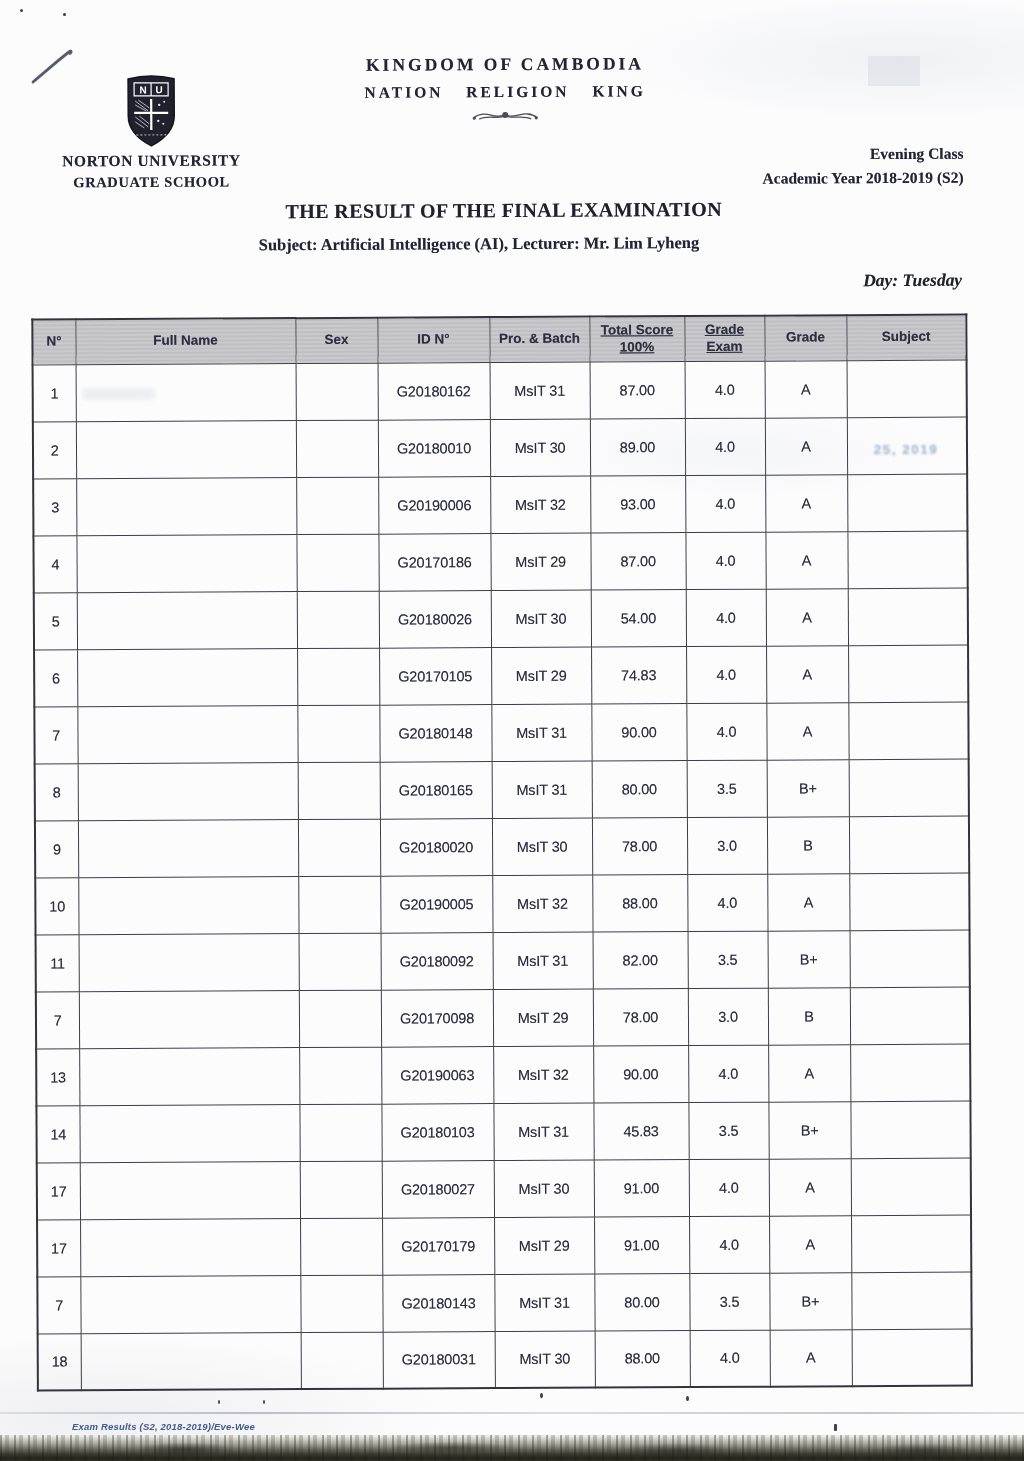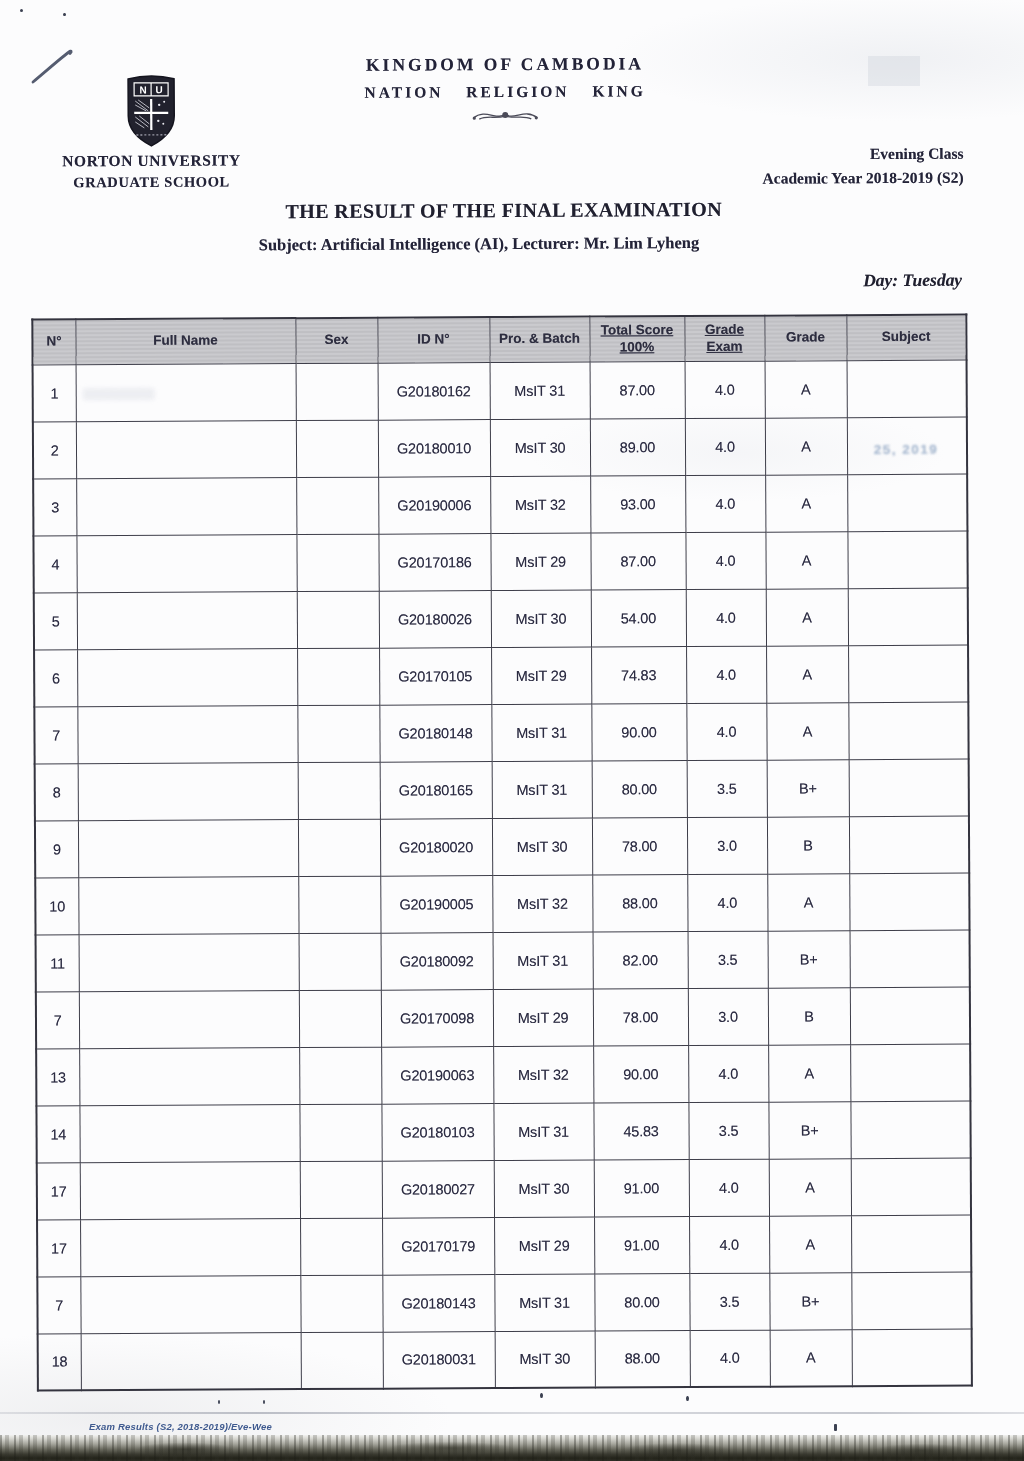--- a/index.html
+++ b/index.html
@@ -72,21 +72,21 @@
   .ghost-stamp{position:absolute;left:850px;top:444px;width:114px;
                font-weight:bold;font-size:13.5px;letter-spacing:1.5px;text-align:center;
                color:rgba(173,205,238,.6);filter:blur(1px);}
 
   
   .footer-line{position:absolute;left:0;right:0;top:1412px;height:2px;
     background:linear-gradient(90deg, rgba(130,135,150,.2), rgba(130,135,150,.5) 25%,
                rgba(130,135,150,.28) 55%, rgba(130,135,150,.45) 85%, rgba(130,135,150,.25));}
   .footer-line2{position:absolute;left:0;right:0;top:1436px;height:1.5px;
     background:rgba(120,125,140,.35);}
-  .footer-note{position:absolute;left:89px;top:1421px;
+  .footer-note{position:absolute;left:72px;top:1421px;
     font-style:italic;font-weight:bold;font-size:9.5px;letter-spacing:.2px;
     color:#3f5a8f;filter:blur(.3px);text-align:center;}
   .scan-band{position:absolute;left:0;right:0;bottom:0;height:26px;
     background:
       radial-gradient(70px 10px at 18% 55%, rgba(18,18,10,.5), transparent 70%),
       radial-gradient(90px 9px at 44% 50%, rgba(25,25,15,.45), transparent 70%),
       radial-gradient(80px 11px at 66% 60%, rgba(20,20,12,.4), transparent 70%),
       radial-gradient(70px 10px at 90% 60%, rgba(20,20,12,.42), transparent 70%),
       repeating-linear-gradient(90deg, rgba(28,28,22,.32) 0 2px, rgba(28,28,22,0) 2px 5px,
         rgba(48,48,40,.22) 5px 9px, rgba(28,28,22,0) 9px 14px),

